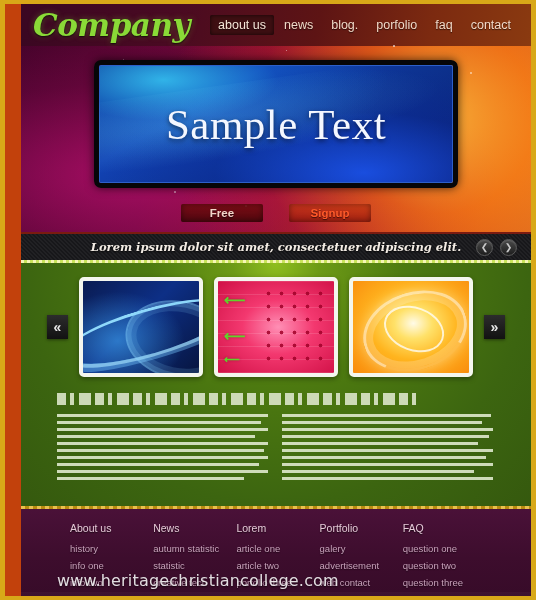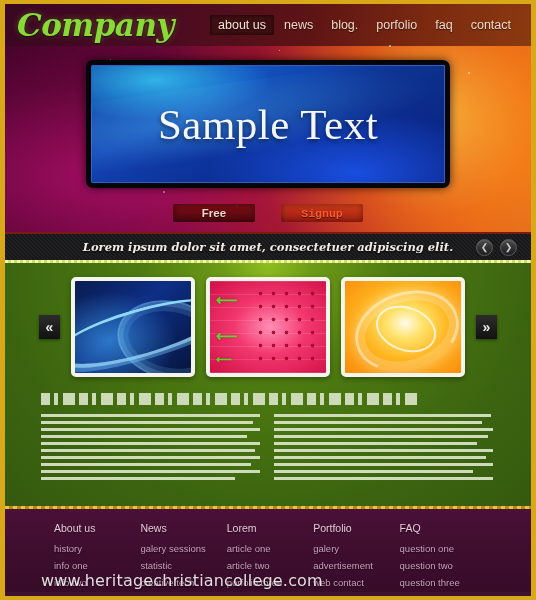--- a/index.html
+++ b/index.html
@@ -11,20 +11,21 @@
   }
   .page {
     position: relative;
     width: 536px; height: 600px;
     border-left: 5px solid #d8a818;
     border-right: 5px solid #d8a818;
     border-top: 4px solid #d8a818;
     border-bottom: 4px solid #d8a818;
     background: #c2410c;
     overflow: hidden;
+    padding-left: 16px;
   }
 
   
   .hero {
     position: relative;
     height: 228px;
     background:
       radial-gradient(circle at 82% 50%, rgba(255,190,60,0.85) 0%, rgba(255,120,20,0.55) 22%, rgba(190,30,40,0.35) 42%, rgba(0,0,0,0) 62%),
       radial-gradient(ellipse at 20% 75%, rgba(230,20,140,0.55) 0%, rgba(150,10,90,0.3) 38%, rgba(0,0,0,0) 65%),
       linear-gradient(100deg, #3d0226 0%, #5a0630 28%, #86102c 50%, #b8331b 70%, #d9651a 88%, #e98b1d 100%);
@@ -116,21 +117,20 @@
   }
   .hbtn.free {
     background: linear-gradient(180deg, rgba(120,12,14,.85), rgba(70,6,8,.9));
     color: #f3d6c8;
     box-shadow: inset 0 0 6px rgba(0,0,0,.5);
   }
   .hbtn.signup {
     background: linear-gradient(180deg, rgba(210,60,20,.7), rgba(150,25,12,.8));
     color: #ff5a2a;
     box-shadow: inset 0 0 6px rgba(0,0,0,.45);
-    font-family: Liberation Mono, monospace;
   }
 
   
   .tagline {
     position: relative;
     height: 28px;
     background-color: #17171a;
     background-image:
       linear-gradient(45deg, rgba(255,255,255,.045) 25%, transparent 25%, transparent 50%, rgba(255,255,255,.045) 50%, rgba(255,255,255,.045) 75%, transparent 75%);
     background-size: 4px 4px;
@@ -444,21 +444,21 @@
 
       <div class="fcol">
         <h4>About us</h4>
         <a href="#">history</a>
         <a href="#">info one</a>
         <a href="#">info two</a>
       </div>
 
       <div class="fcol">
         <h4>News</h4>
-        <a href="#">galery sessions</a>
+        <a href="#">autumn statistic</a>
         <a href="#">statistic</a>
         <a href="#">creative tech</a>
       </div>
 
       <div class="fcol">
         <h4>Lorem</h4>
         <a href="#">article one</a>
         <a href="#">article two</a>
         <a href="#">porfolio three</a>
       </div>

